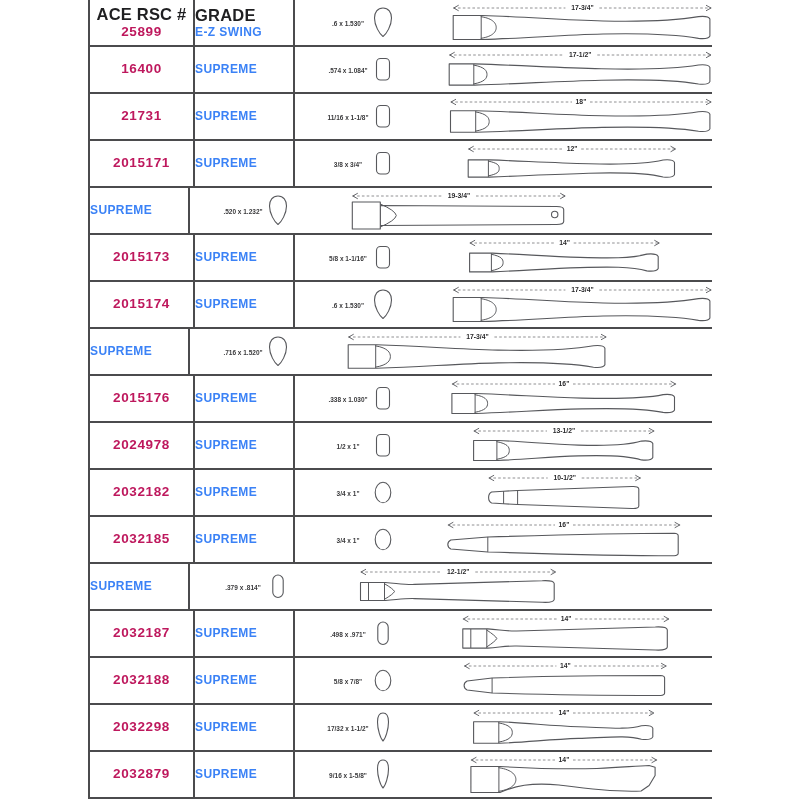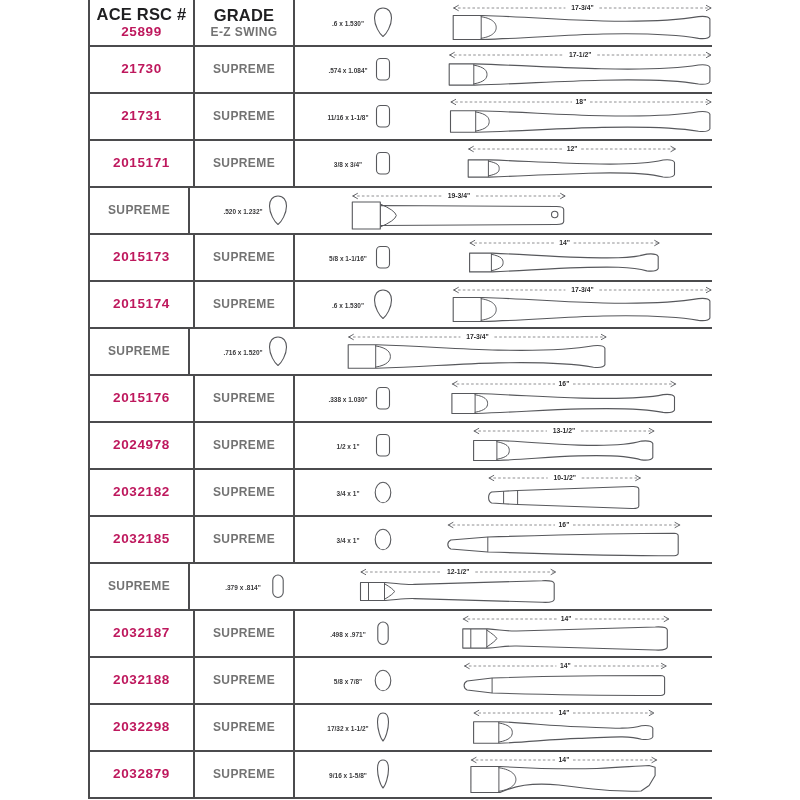--- a/index.html
+++ b/index.html
@@ -5,25 +5,25 @@
   html,body{margin:0;padding:0}
   body{
     width:800px;height:800px;background:#ffffff;
     font-family:"Liberation Sans",sans-serif;color:#2a2a2c;
     position:relative;overflow:hidden;
   }
   *{box-sizing:border-box}
   #catalog{position:absolute;left:88px;top:0;width:624px}
   .row{display:flex;height:47px;border-bottom:2px solid #4b4b4d;position:relative;background:#fff}
   .c1{width:105px;border-left:2px solid #4b4b4d;display:flex;flex-direction:column;align-items:center;justify-content:center}
-  .c2{width:100px;border-left:2px solid #4b4b4d;display:flex;flex-direction:column;align-items:center;justify-content:center}
+  .c2{width:100px;border-left:2px solid #4b4b4d;display:flex;flex-direction:column;align-items:flex-start;justify-content:center}
   .c3{flex:1;border-left:2px solid #4b4b4d;position:relative}
   .hdr{font-size:16.5px;font-weight:800;letter-spacing:.2px;color:#1f1f21;line-height:1.15}
   .part{font-size:13.5px;font-weight:600;letter-spacing:.6px;color:#be185d;line-height:1.2}
-  .grade{font-size:12px;font-weight:600;letter-spacing:.4px;color:#737373;line-height:1.2}
+  .grade{font-size:12px;font-weight:600;letter-spacing:.4px;color:#3b82f6;line-height:1.2}
   .dim-label{
     position:absolute;left:2px;top:50%;transform:translateY(-50%);
     width:102px;text-align:center;font-size:6.5px;font-weight:700;color:#3a3a3c;
     white-space:nowrap;
   }
   .eye{position:absolute;left:70px;top:1px;width:36px;height:44px}
   .handle{position:absolute;left:146px;top:0;width:272px;height:46px}
   .outline{fill:#fff;stroke:#57585c;stroke-width:1.1;stroke-linejoin:round}
   .detail{fill:none;stroke:#57585c;stroke-width:1;stroke-linecap:round}
   .dimline{fill:none;stroke:#737377;stroke-width:.8;stroke-dasharray:2.6,2.2}
@@ -55,21 +55,21 @@
           <path class="outline" d="M12.2,15.5 L41.2,15.5 C89,17 119.4,20 162,21 C200,21.8 232.5,21 257.5,16.6 Q267.5,15.6 268.9,19 L268.9,36 Q267.5,39.4 257.5,38.4 C232.5,34 200,33.2 162,34 C119.4,35 89,38 41.2,39.5 L12.2,39.5 Z"></path>
           <path class="detail" d="M40.2,16.1 L40.2,38.9"></path>
           <path class="detail" d="M40.2,16.7 C53,18.7 55.2,24 55.2,27.5 C55.2,31 53,36.3 40.2,38.3"></path>
         </svg>
     </div>
   </div>
 
   <div class="row">
     <div class="c1">
 
-      <span class="part">21730</span>
+      <span class="part">16400</span>
     </div>
     <div class="c2">
 
       <span class="grade">SUPREME</span>
     </div>
     <div class="c3">
       <span class="dim-label">.574 x 1.084"</span>
       <svg class="eye" xmlns="http://www.w3.org/2000/svg" viewBox="0 0 36 44">
           <rect class="outline" x="11.5" y="10.5" width="13" height="21.5" rx="4"></rect>
         </svg>

